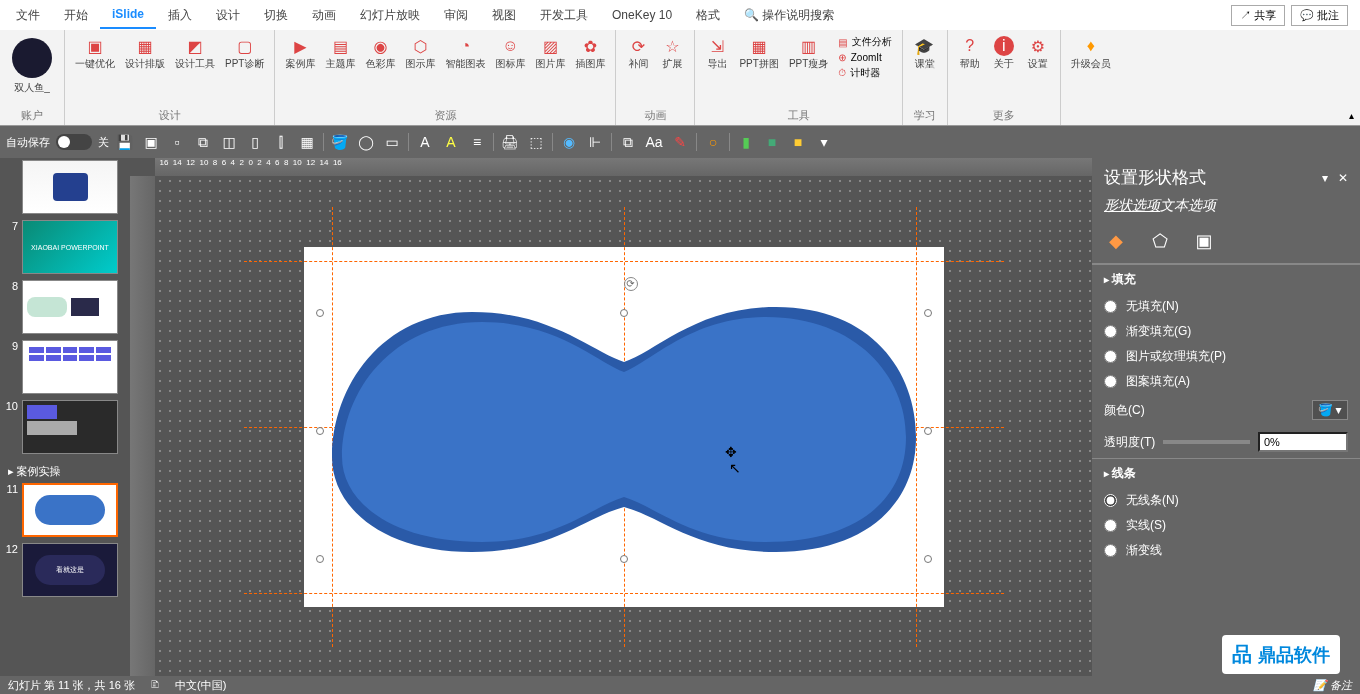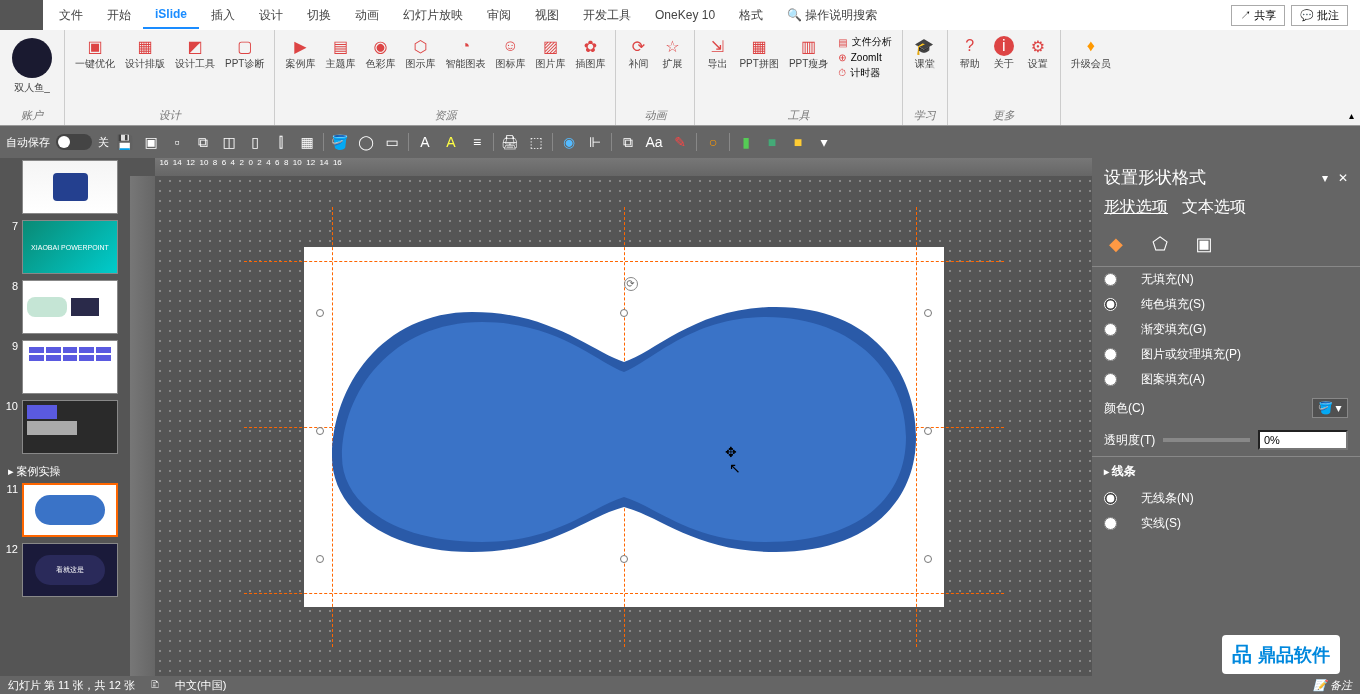--- a/index.html
+++ b/index.html
@@ -1,32 +1,32 @@
 <!DOCTYPE html>
 <html><head>
 <meta charset="utf-8">
 <style>
 * { margin: 0; padding: 0; box-sizing: border-box; font-family: "Microsoft YaHei", sans-serif; }
 body { background: #555; overflow: hidden; width: 1360px; height: 694px; position: relative; }
 
 
-.ribbon-tabs { background: #fff; height: 30px; display: flex; align-items: center; padding: 0 4px; font-size: 12px; margin-left: 43px; }
+.ribbon-tabs { background: #fff; height: 30px; display: flex; align-items: center; padding: 0 4px; font-size: 12px; }
 .tab { padding: 6px 12px; cursor: pointer; color: #444; }
 .tab.active { color: #1a8cff; font-weight: bold; border-bottom: 2px solid #1a8cff; }
 .tab-right { margin-left: auto; display: flex; gap: 6px; padding-right: 8px; }
 .tab-btn { border: 1px solid #aaa; padding: 2px 8px; font-size: 11px; background: #fff; cursor: pointer; }
 
 
 .ribbon-body { background: #f3f3f3; height: 96px; display: flex; border-bottom: 1px solid #999; }
 .rgroup { border-right: 1px solid #ccc; padding: 4px 6px 2px 6px; display: flex; flex-direction: column; justify-content: space-between; }
 .rgroup-items { display: flex; gap: 2px; flex: 1; align-items: flex-start; }
 .rbtn { display: flex; flex-direction: column; align-items: center; gap: 2px; padding: 2px 4px; cursor: pointer; min-width: 32px; }
 .rbtn-icon { width: 20px; height: 20px; display: flex; align-items: center; justify-content: center; font-size: 16px; }
 .rbtn-label { font-size: 10px; color: #444; text-align: center; line-height: 12px; }
-.rgroup-label { font-size: 11px; color: #777; text-align: center; padding-top: 2px; font-style: italic; }
+.rgroup-label { font-size: 11px; color: #777; text-align: center; padding-top: 2px; }
 .vstack { display: flex; flex-direction: column; gap: 1px; font-size: 10px; }
 .vstack-item { display: flex; align-items: center; gap: 4px; padding: 1px 4px; }
 .avatar { width: 40px; height: 40px; border-radius: 50%; background: #1a1a30; margin: 2px; }
 
 
 .qat { background: #656565; height: 32px; display: flex; align-items: center; gap: 6px; padding: 0 6px; font-size: 11px; color: #fff; }
 .qat-toggle { width: 36px; height: 16px; border-radius: 8px; background: #444; position: relative; }
 .qat-toggle::after { content:''; width:12px; height:12px; background:#fff; border-radius:50%; position:absolute; top:2px; left:2px; }
 .qat-icon { width: 20px; height: 20px; display: flex; align-items: center; justify-content: center; cursor: pointer; font-size: 14px; }
 .qat-sep { width: 1px; height: 18px; background: #888; }
@@ -53,28 +53,28 @@
 .shape-blob svg { width: 100%; height: 100%; }
 .sel-handle { position: absolute; width: 8px; height: 8px; background: #fff; border: 1px solid #777; border-radius: 50%; }
 .sel-rotate { position: absolute; top: 30px; left: 320px; width: 14px; height: 14px; border: 1px solid #888; border-radius: 50%; color:#666; font-size:10px; text-align:center; }
 .cursor-move { position: absolute; top: 268px; left: 570px; font-size: 14px; color: #000; pointer-events:none; }
 
 
 .fmt-panel { width: 268px; background: #656565; color: #fff; display: flex; flex-direction: column; }
 .fmt-title-row { display: flex; align-items: center; justify-content: space-between; padding: 8px 12px; }
 .fmt-title { font-size: 17px; }
 .fmt-close { display: flex; gap: 10px; font-size: 12px; }
-.fmt-tabs { display: flex; gap: 14px; padding: 0 12px 8px 12px; font-size: 16px; }
+.fmt-tabs { display: flex; gap: 0; padding: 0 12px 8px 12px; font-size: 14px; font-style: italic; }
 .fmt-tab.active { text-decoration: underline; }
 .fmt-icons { display: flex; gap: 20px; padding: 6px 12px 10px 12px; }
 .fmt-icon { width: 24px; height: 24px; display: flex; align-items: center; justify-content: center; font-size: 18px; }
 .fmt-icon.active { color: #ff9944; }
 .fmt-section-h { font-size: 12px; font-weight: bold; padding: 6px 0; border-top: 1px solid #888; }
 .fmt-section-h::before { content: '▸ '; font-size: 10px; }
-.fmt-radio { display: flex; align-items: center; gap: 24px; padding: 4px 12px; font-size: 12px; }
+.fmt-radio { display: flex; align-items: center; gap: 9px; padding: 4px 12px; font-size: 12px; }
 .fmt-radio input { accent-color: #fff; }
 .fmt-field { display: flex; align-items: center; justify-content: space-between; padding: 6px 12px; font-size: 12px; }
 .fmt-color-btn { width: 36px; height: 20px; background: #505050; border: 1px solid #888; display:flex; align-items:center; justify-content:center; gap:2px; }
 .fmt-input { width: 90px; height: 20px; background: #fff; color: #000; padding: 0 4px; font-size: 11px; }
 .fmt-slider { flex:1; margin: 0 8px; height: 4px; background: #888; }
 
 
 .status { position: absolute; bottom: 0; left: 0; right: 0; height: 18px; background: #656565; color: #fff; font-size: 11px; display: flex; align-items: center; gap: 16px; padding: 0 8px; }
 .status-right { margin-left: auto; display: flex; gap: 10px; align-items: center; font-style: italic; }
 
@@ -415,27 +415,24 @@
     <div class="fmt-tabs">
       <span class="fmt-tab active">形状选项</span>
       <span class="fmt-tab">文本选项</span>
     </div>
     <div class="fmt-icons">
       <span class="fmt-icon active">◆</span>
       <span class="fmt-icon">⬠</span>
       <span class="fmt-icon">▣</span>
     </div>
     <div style="flex:1; overflow-y:auto; border-top:1px solid #888">
+      <div class="fmt-section-h" style="padding-left:12px">填充</div>
       <label class="fmt-radio">
           <input type="radio" name="fill" style="">
           <span>无填充(N)</span>
-        </label>
-      <label class="fmt-radio">
-          <input type="radio" name="fill" checked="" style="">
-          <span>纯色填充(S)</span>
         </label>
       <label class="fmt-radio">
           <input type="radio" name="fill" style="">
           <span>渐变填充(G)</span>
         </label>
       <label class="fmt-radio">
           <input type="radio" name="fill" style="">
           <span>图片或纹理填充(P)</span>
         </label>
       <label class="fmt-radio">
@@ -453,26 +450,30 @@
       </div>
       <div class="fmt-section-h" style="padding-left:12px">线条</div>
       <label class="fmt-radio">
           <input type="radio" name="line" checked="" style="">
           <span>无线条(N)</span>
         </label>
       <label class="fmt-radio">
           <input type="radio" name="line" style="">
           <span>实线(S)</span>
         </label>
+      <label class="fmt-radio">
+          <input type="radio" name="line" style="">
+          <span>渐变线</span>
+        </label>
     </div>
   </div>
 </div>
 
 <div class="status">
-  <span>幻灯片 第 11 张，共 12 张</span>
+  <span>幻灯片 第 11 张，共 16 张</span>
   <span>🗈</span>
   <span>中文(中国)</span>
   <div class="status-right">
     <span>📝 <span>备注</span></span>
   </div>
 </div>
 
 <div class="watermark">
   <span class="wm-logo">品</span>
   <span>鼎品软件</span>

